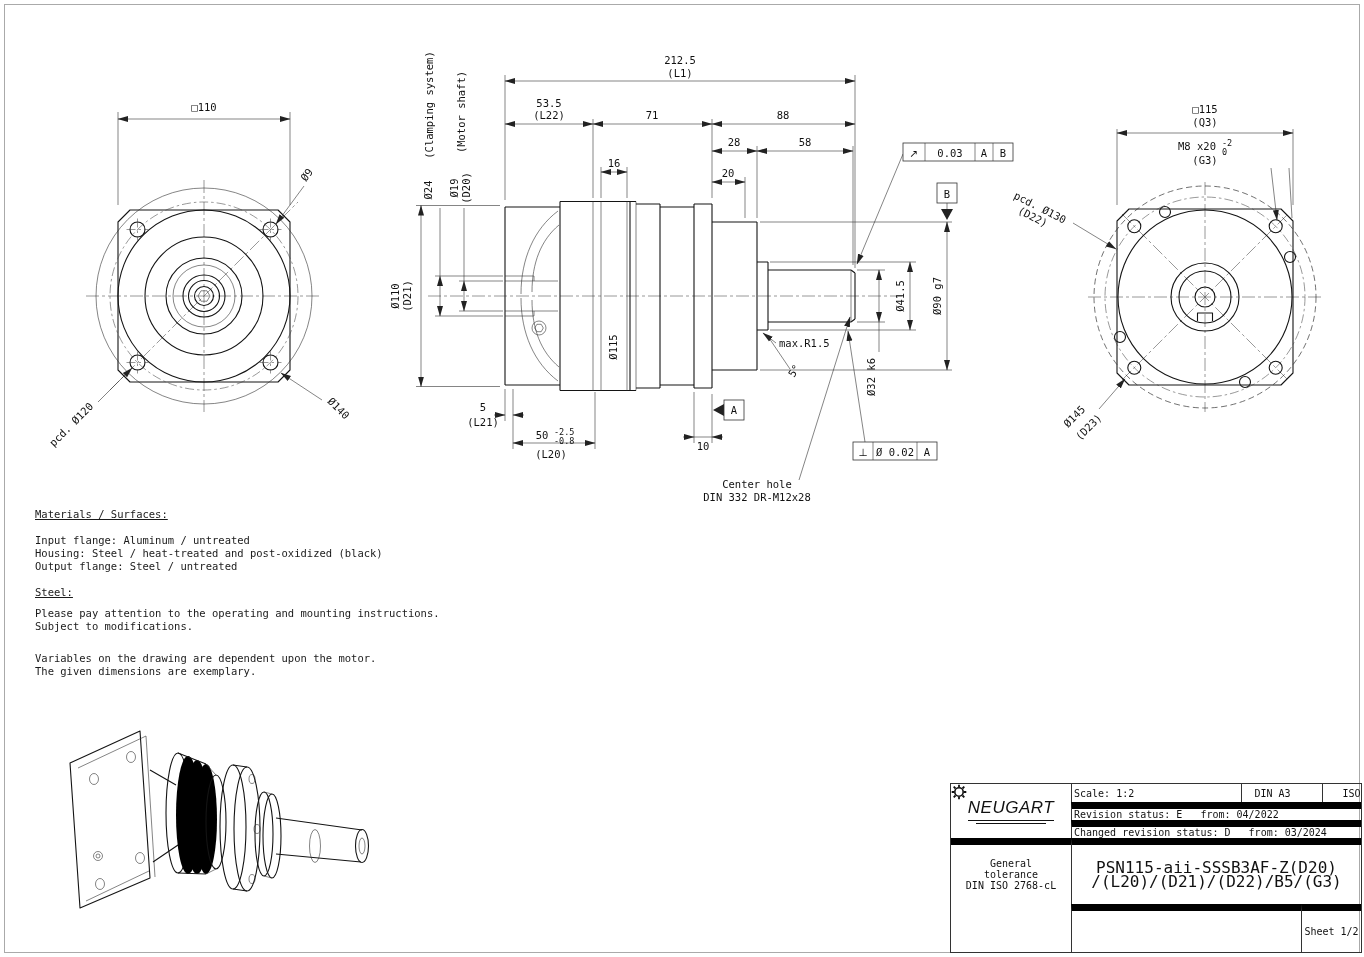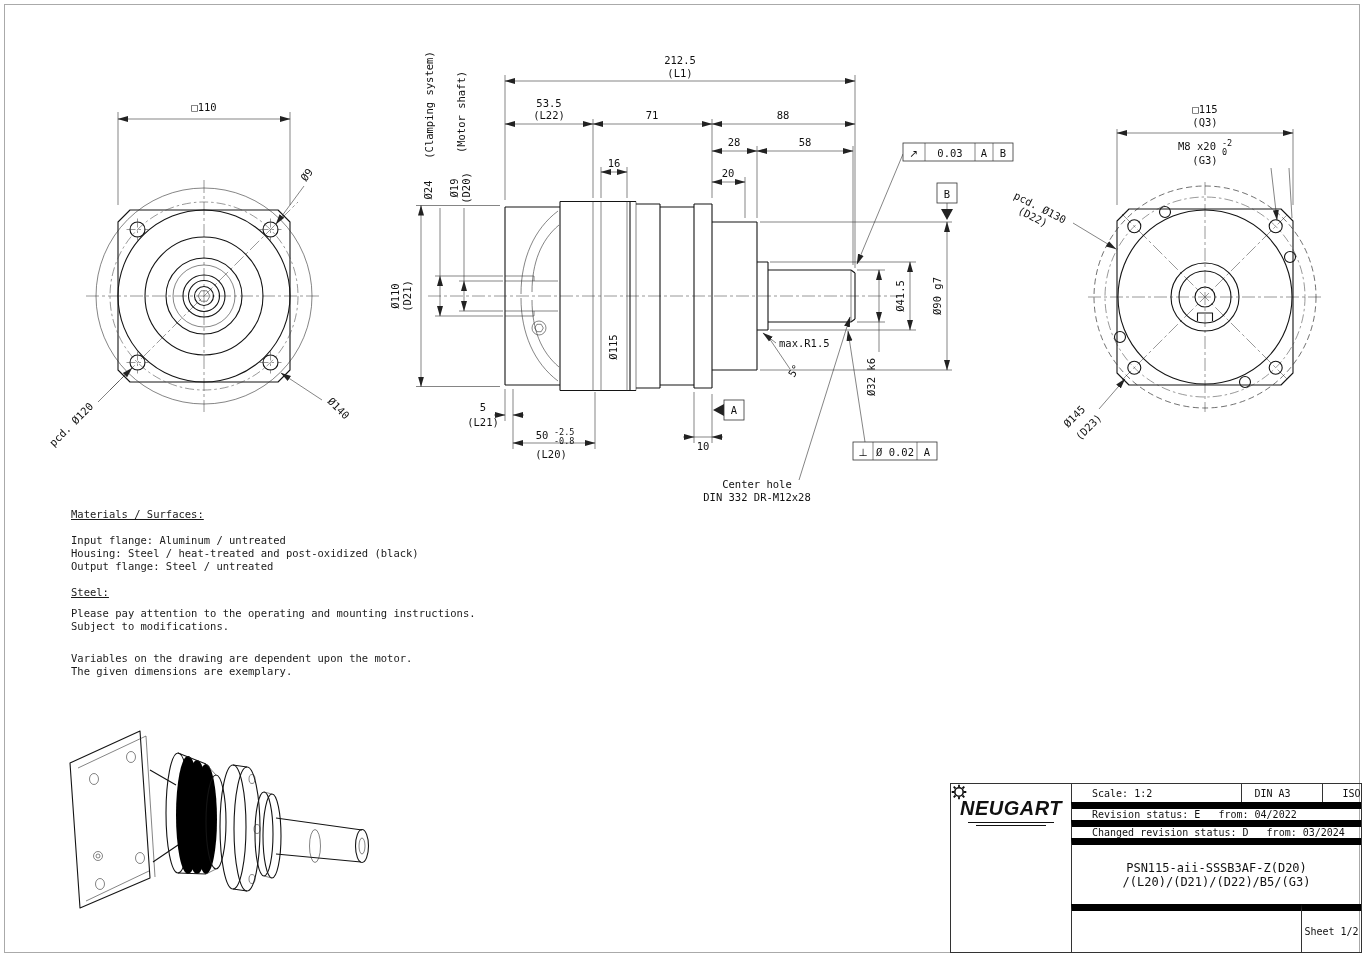--- a/index.html
+++ b/index.html
@@ -10,34 +10,34 @@
   .c{text-anchor:middle}.e{text-anchor:end}.sm{font-size:8.5px}
   .sym{font-family:"DejaVu Sans",sans-serif}
   .o{stroke:#141414;stroke-width:1.1;fill:none;stroke-linejoin:round}
   .t{stroke:#333;stroke-width:.6;fill:none}
   .d{stroke:#333;stroke-width:.6;fill:none}
   .cl{stroke:#444;stroke-width:.55;fill:none;stroke-dasharray:13 3 3 3}
   .clc{stroke:#444;stroke-width:.55;fill:none;stroke-dasharray:9 3 2.5 3}
   .hd{stroke:#333;stroke-width:.7;fill:none;stroke-dasharray:6 3.5}
   .box{stroke:#333;stroke-width:.8;fill:#fff}
   .fill{fill:#222;stroke:none}
-  .note{position:absolute;font:10.5px "DejaVu Sans Mono",monospace;color:#1a1a1a;white-space:pre;margin-left:36px;}
+  .note{position:absolute;font:10.5px "DejaVu Sans Mono",monospace;color:#1a1a1a;white-space:pre;}
   .note.u{text-decoration:underline}
   .tb{position:absolute;left:950px;top:783px;width:412px;height:170px;border:1.3px solid #333;
       box-sizing:border-box;color:#111;font-size:10px;}
   .cell{position:absolute;box-sizing:border-box;display:flex;align-items:center;white-space:pre;
         overflow:hidden;}
   .bl{border-left:1px solid #333}.bt{border-top:7px solid #000000}
-  .pad{padding-left:20px}
+  .pad{padding-left:2px}
   .col{flex-direction:column;justify-content:center;text-align:center}
-  .logo{font-family:"Liberation Sans",sans-serif;font-weight:bold;font-style:italic;
-        font-size:20px;letter-spacing:.5px;color:#111;display:flex;align-items:flex-start;gap:3px}
+  .logo{font-family:"Liberation Sans",sans-serif;font-weight:normal;font-style:italic;
+        font-size:17px;letter-spacing:.5px;color:#111;display:flex;align-items:flex-start;gap:3px}
   .logoline{width:86px;border-top:1px solid #111;margin-top:2px}
   .logoline2{width:70px;border-top:1px solid #111;margin-top:2px}
-  .part{font-size:12px;line-height:14px}
+  .part{font-size:16px;line-height:14px}
 </style>
 </head>
 <body>
 
 <div class="sheet">
 
 <svg width="1364" height="957" viewBox="0 0 1364 957">
   <defs>
     <marker id="ar" markerWidth="11" markerHeight="8" refX="10" refY="4" orient="auto-start-reverse" markerUnits="userSpaceOnUse">
       <path d="M0,1 L10.5,4 L0,7 Z" fill="#222"></path>
@@ -328,20 +328,25 @@
         </svg>
       </div>
       <div class="logoline"></div>
       <div class="logoline2"></div>
     </div>
     <div class="cell bl pad" style="left:120px;top:0;width:170px;height:18px">Scale: 1:2</div>
     <div class="cell bl col" style="left:290px;top:0;width:62px;height:18px">DIN A3</div>
     <div class="cell bl col" style="left:371px;top:0;width:58px;height:18px">ISO</div>
     <div class="cell bl bt pad" style="left:120px;top:18px;width:290px;height:18px">Revision status: E   from: 04/2022</div>
     <div class="cell bl bt pad" style="left:120px;top:36px;width:290px;height:18px">Changed revision status: D   from: 03/2024</div>
+    <div class="cell bt col" style="left:0;top:54px;width:120px;height:66px">
+      <div>General</div>
+      <div>tolerance</div>
+      <div>DIN ISO 2768-cL</div>
+    </div>
     <div class="cell bl bt col part" style="left:120px;top:54px;width:290px;height:66px">
       <div>PSN115-aii-SSSB3AF-Z(D20)</div>
       <div>/(L20)/(D21)/(D22)/B5/(G3)</div>
     </div>
     <div class="cell bl bt" style="left:120px;top:120px;width:230px;height:48px"></div>
     <div class="cell bl bt col" style="left:350px;top:120px;width:60px;height:48px">Sheet 1/2</div>
   </div>
 
 </div>
 

